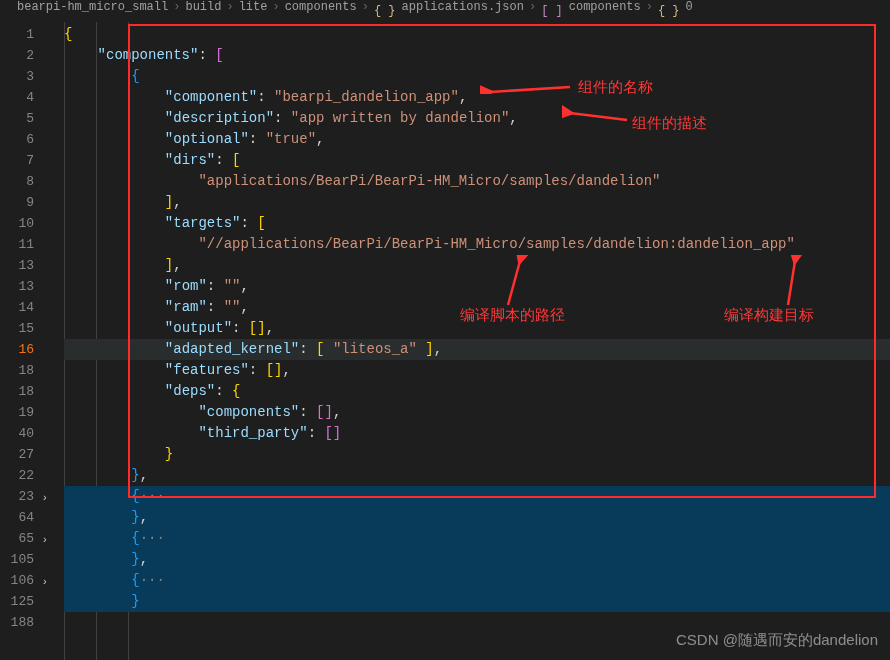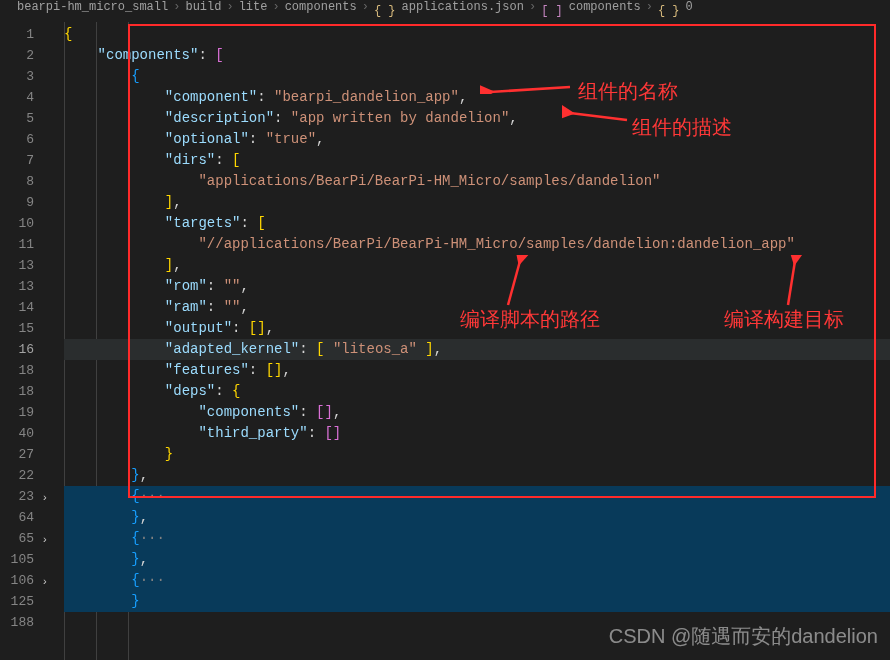--- a/index.html
+++ b/index.html
@@ -14,45 +14,45 @@
 }
 .breadcrumb .sep { color:#666; margin:0 2px; }
 .breadcrumb .ico { display:inline-flex; align-items:center; margin-right:3px; }
 .editor { display:flex; height:638px; }
 .gutter {
   width:50px; background:#1e1e1e; text-align:right; color:#858585;
   padding-right:16px; line-height:21px; font-size:13px; padding-top:2px;
   user-select:none;
 }
 .gutter .ln { height:21px; position:relative; }
-.gutter .ln.active { color:#a3a3a3;font-family:Liberation Mono, monospace; }
+.gutter .ln.active { color:#f97316;font-family:Liberation Mono, monospace; }
 .gutter .fold { position:absolute; right:-14px; top:2px; color:#c5c5c5; font-size:11px; cursor:pointer; }
 .code { flex:1; padding-top:2px; line-height:21px; position:relative; padding-left:14px; }
 .line { height:21px; white-space:pre; position:relative; }
 .line.hl { background:#083a5a; }
 .line.active { background:#2a2d2e; }
 .indent-guide {
   position:absolute; top:0; bottom:0; width:1px; background:#404040;
 }
 .tok-brace { color:#ffd700; }
 .tok-brace2 { color:#da70d6; }
 .tok-brace3 { color:#179fff; }
 .tok-key { color:#9cdcfe; }
 .tok-str { color:#ce9178; }
 .tok-punc { color:#d4d4d4; }
 .tok-fold { color:#808080; }
 .redbox {
   position:absolute; border:2px solid #ff2a2a;
   left:128px; top:24px; width:748px; height:474px; pointer-events:none;
 }
-.anno { position:absolute; color:#ff3838; font-size:20px; font-family:"Microsoft YaHei",sans-serif; pointer-events:none; }
+.anno { position:absolute; color:#ff3838; font-size:15px; font-family:"Microsoft YaHei",sans-serif; pointer-events:none; }
 .arrow { position:absolute; pointer-events:none; }
 .watermark {
   position:absolute; right:12px; bottom:10px; color:rgba(230,230,230,0.55);
-  font-family:"Microsoft YaHei",sans-serif; font-size:20px;
+  font-family:"Microsoft YaHei",sans-serif; font-size:15px;
 }
 </style>
 </head>
 <body>
 
 <div class="breadcrumb">
   <span>bearpi-hm_micro_small</span>
   <span class="sep">›</span>
   <span>build</span>
   <span class="sep">›</span>

